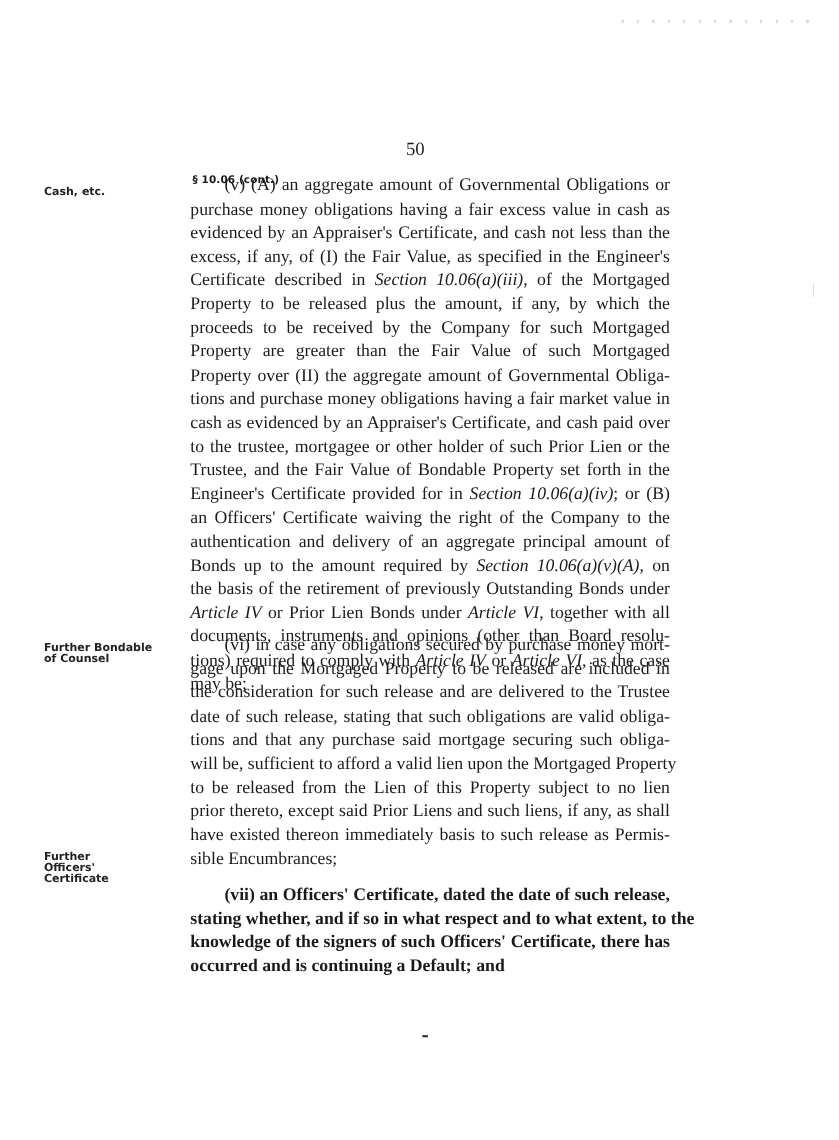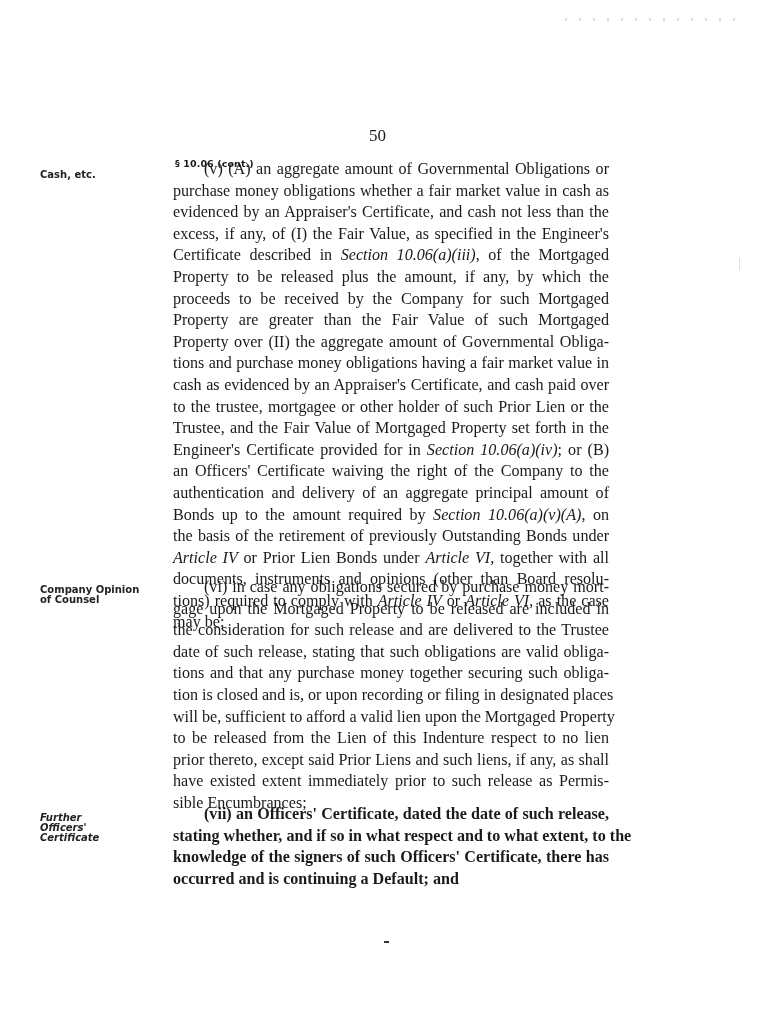--- a/index.html
+++ b/index.html
@@ -27,64 +27,63 @@
 <div class="scan-dots"></div>
 <div class="scan-right"></div>
 
 <div class="page-number">50</div>
 <div class="section-ref">§ 10.06 (cont.)</div>
 
 <div class="margin-note" style="top:170px;">
   <div>Cash, etc.</div>
 </div>
 <div class="margin-note" style="top:585px;">
-  <div>Company Opinion</div>
+  <div>Further Bondable</div>
   <div>of Counsel</div>
 </div>
-<div class="margin-note" style="top:813px;font-style:italic;">
+<div class="margin-note" style="top:775px;">
   <div>Further</div>
   <div>Officers'</div>
   <div>Certificate</div>
 </div>
 
 <div class="para" style="top:158px;">
     <span class="line indent">(v)  (A) an aggregate amount of Governmental Obligations or</span>
-    <span class="line">purchase money obligations whether a fair market value in cash as</span>
+    <span class="line">purchase money obligations having a fair excess value in cash as</span>
     <span class="line">evidenced by an Appraiser's Certificate, and cash not less than the</span>
     <span class="line">excess, if any, of (I) the Fair Value, as specified in the Engineer's</span>
     <span class="line">Certificate described in <i>Section 10.06(a)(iii)</i>, of the Mortgaged</span>
     <span class="line">Property to be released plus the amount, if any, by which the</span>
     <span class="line">proceeds to be received by the Company for such Mortgaged</span>
     <span class="line">Property are greater than the Fair Value of such Mortgaged</span>
     <span class="line">Property over (II) the aggregate amount of Governmental Obliga-</span>
     <span class="line">tions and purchase money obligations having a fair market value in</span>
     <span class="line">cash as evidenced by an Appraiser's Certificate, and cash paid over</span>
     <span class="line">to the trustee, mortgagee or other holder of such Prior Lien or the</span>
-    <span class="line">Trustee, and the Fair Value of Mortgaged Property set forth in the</span>
+    <span class="line">Trustee, and the Fair Value of Bondable Property set forth in the</span>
     <span class="line">Engineer's Certificate provided for in <i>Section 10.06(a)(iv)</i>; or (B)</span>
     <span class="line">an Officers' Certificate waiving the right of the Company to the</span>
     <span class="line">authentication and delivery of an aggregate principal amount of</span>
     <span class="line">Bonds up to the amount required by <i>Section 10.06(a)(v)(A)</i>, on</span>
     <span class="line">the basis of the retirement of previously Outstanding Bonds under</span>
     <span class="line"><i>Article IV</i> or Prior Lien Bonds under <i>Article VI</i>, together with all</span>
     <span class="line">documents, instruments and opinions (other than Board resolu-</span>
     <span class="line">tions) required to comply with <i>Article IV</i> or <i>Article VI</i>, as the case</span>
     <span class="line last">may be;</span>
   </div>
 <div class="para" style="top:576px;">
     <span class="line indent">(vi)  in case any obligations secured by purchase money mort-</span>
     <span class="line">gage upon the Mortgaged Property to be released are included in</span>
     <span class="line">the consideration for such release and are delivered to the Trustee</span>
     <span class="line">date of such release, stating that such obligations are valid obliga-</span>
-    <span class="line">tions and that any purchase money together securing such obliga-</span>
-    <span class="line">tion is closed and is, or upon recording or filing in designated places</span>
+    <span class="line">tions and that any purchase said mortgage securing such obliga-</span>
     <span class="line">will be, sufficient to afford a valid lien upon the Mortgaged Property</span>
-    <span class="line">to be released from the Lien of this Indenture respect to no lien</span>
+    <span class="line">to be released from the Lien of this Property subject to no lien</span>
     <span class="line">prior thereto, except said Prior Liens and such liens, if any, as shall</span>
-    <span class="line">have existed extent immediately prior to such release as Permis-</span>
+    <span class="line">have existed thereon immediately basis to such release as Permis-</span>
     <span class="line last">sible Encumbrances;</span>
   </div>
 <div class="para" style="top:803px;font-weight:bold;">
     <span class="line indent">(vii)  an Officers' Certificate, dated the date of such release,</span>
     <span class="line">stating whether, and if so in what respect and to what extent, to the</span>
     <span class="line">knowledge of the signers of such Officers' Certificate, there has</span>
     <span class="line last">occurred and is continuing a Default; and</span>
   </div>
 
 <div class="scan-mark"></div>

